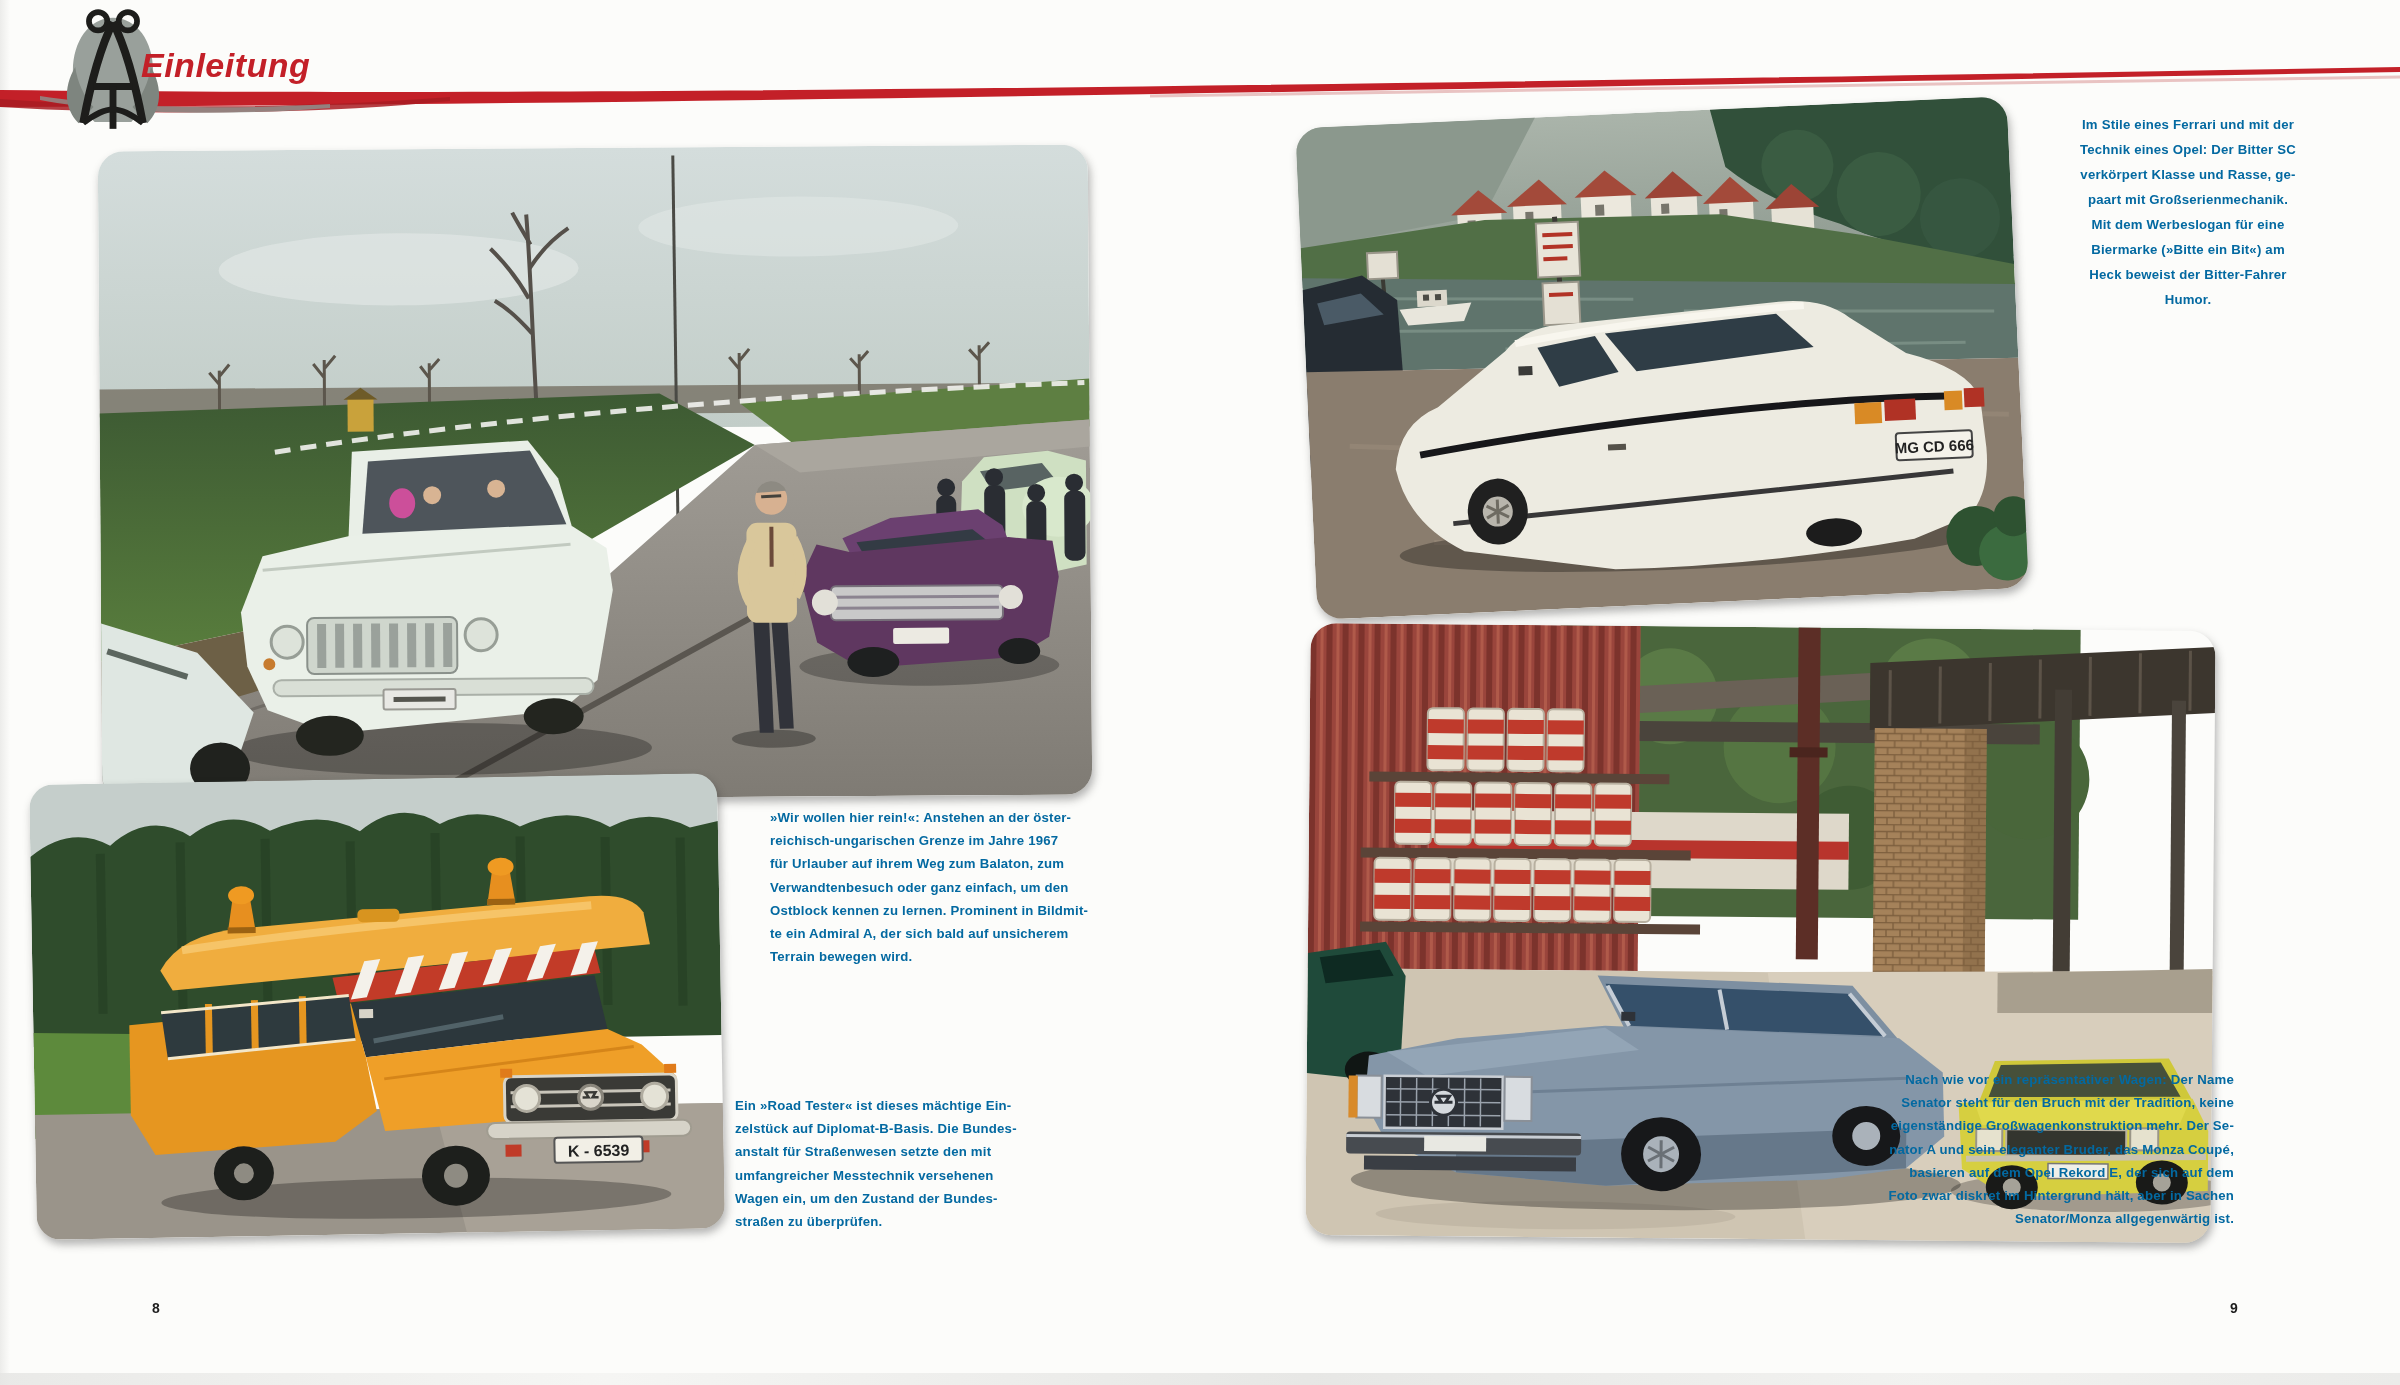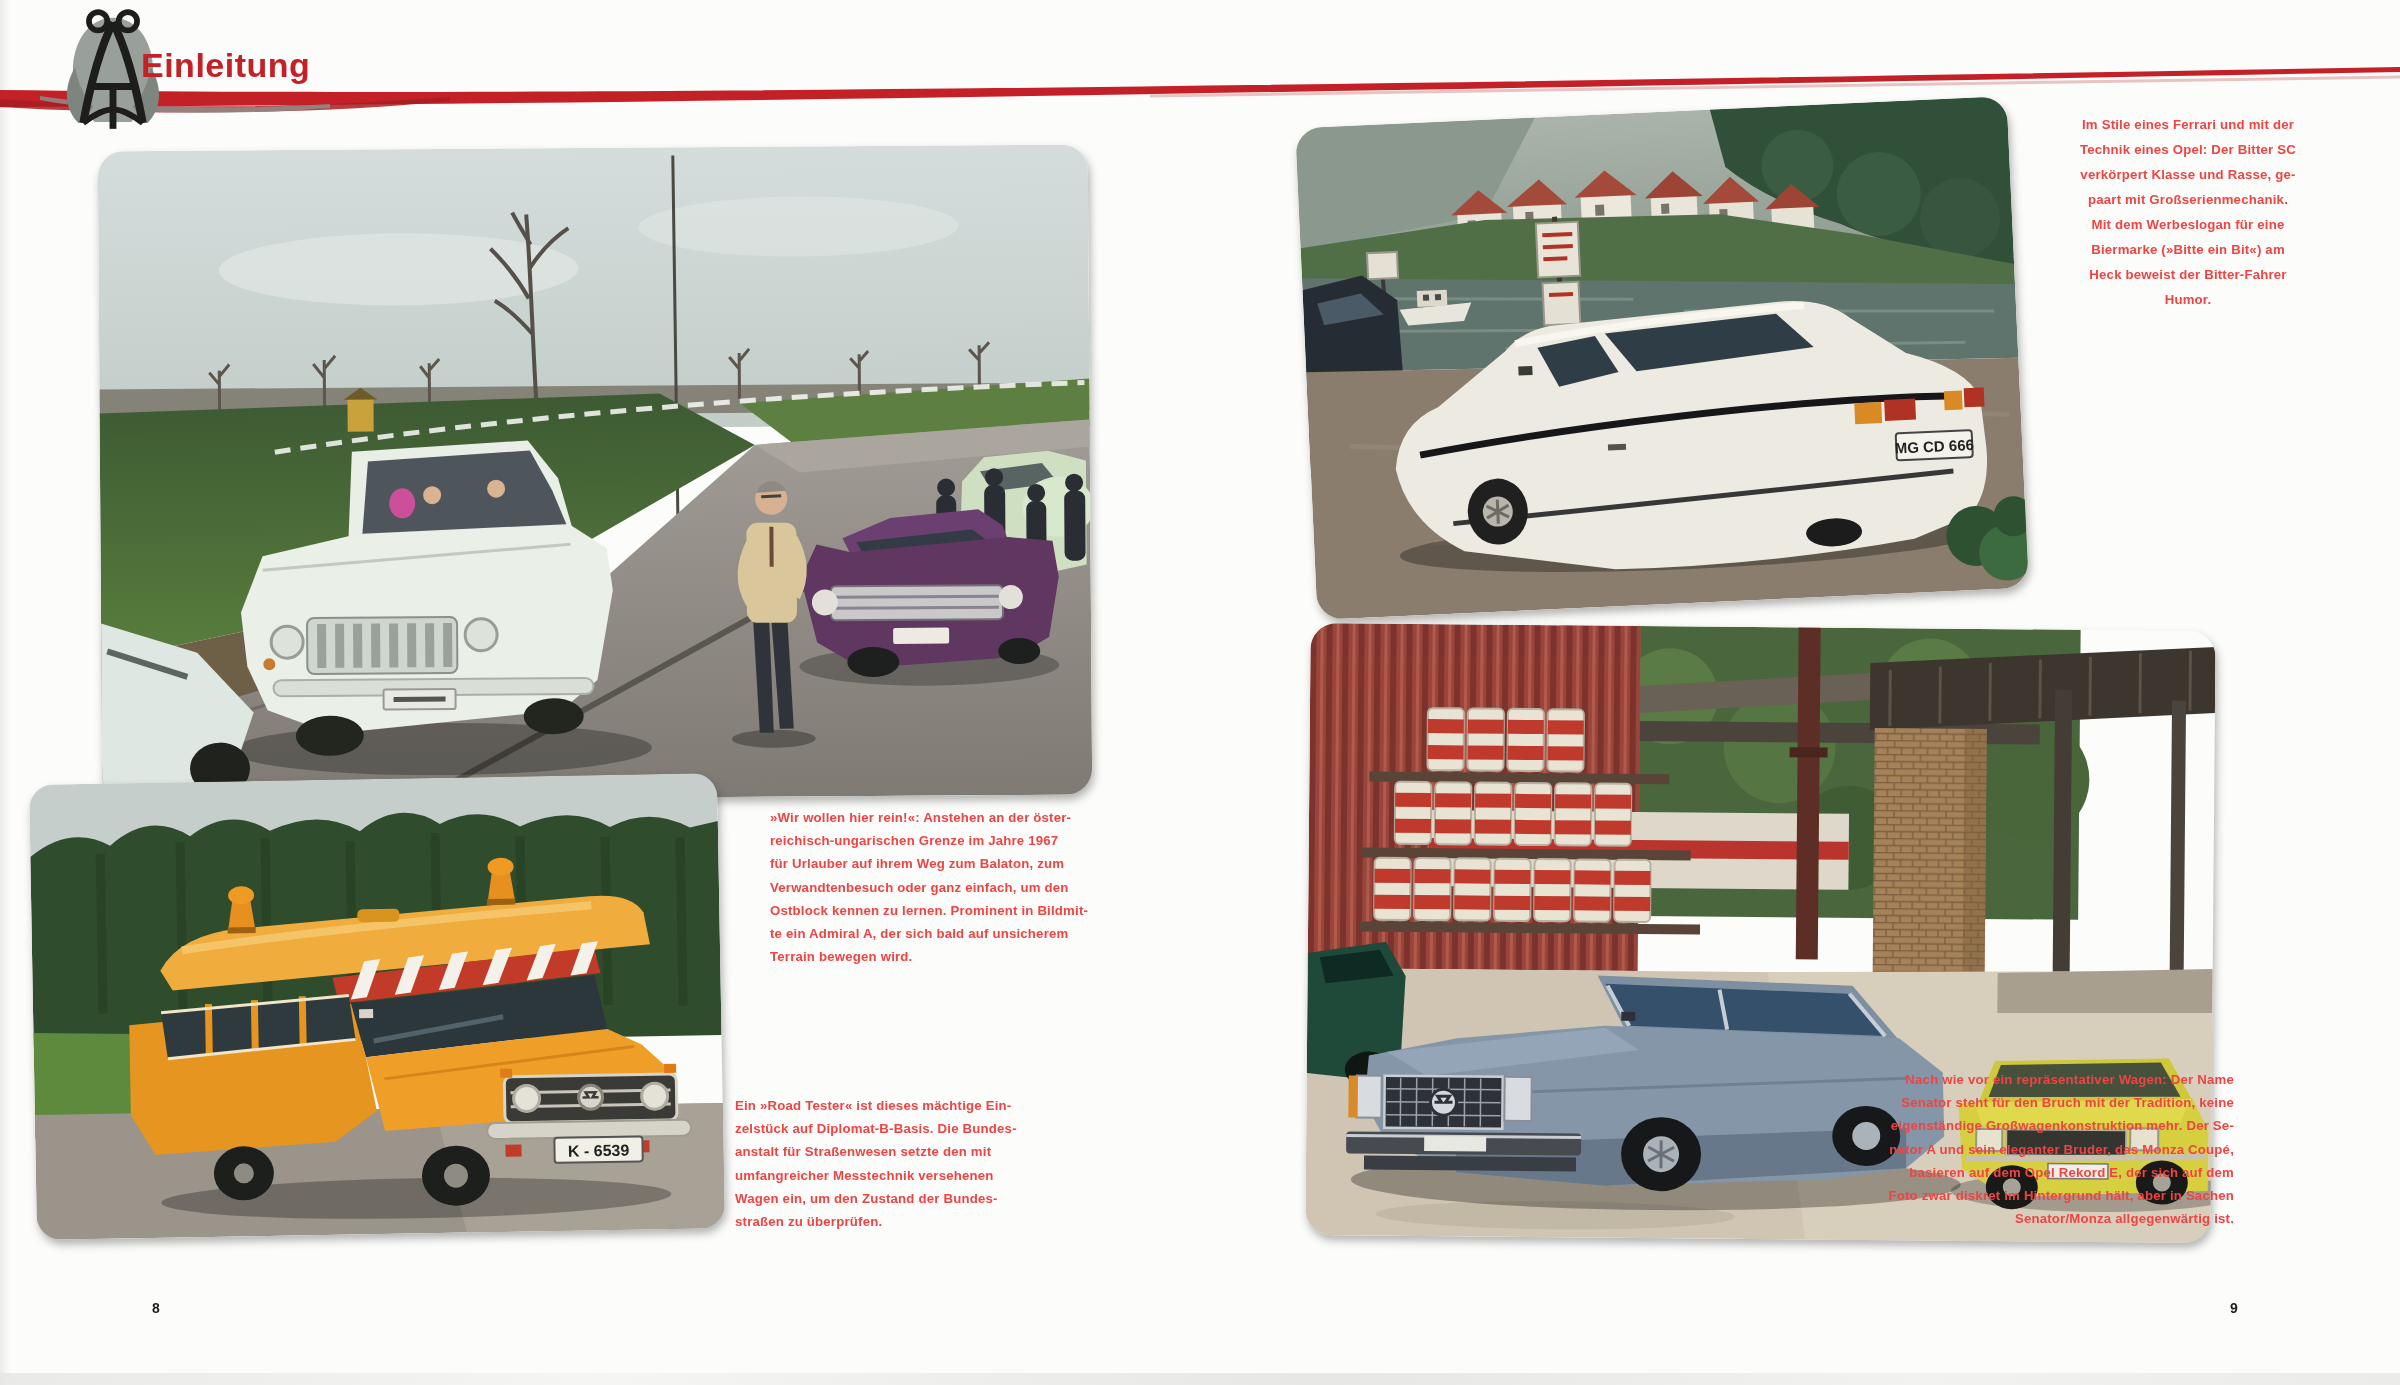--- a/index.html
+++ b/index.html
@@ -11,33 +11,33 @@
     content:"";position:absolute;left:0;bottom:0;width:100%;height:12px;
     background:linear-gradient(to right,#e6e6e4,#f4f4f2 25%,#e3e3e1 55%,#f0f0ee 80%,#e8e8e6);
     opacity:.85;
   }
   .page::before{ 
     content:"";position:absolute;left:0;top:0;width:10px;height:100%;
     background:linear-gradient(to right,#ececea,rgba(255,255,255,0));
   }
   .hdr-title{
     position:absolute;left:141px;top:46px;font-size:34px;font-weight:bold;
-    letter-spacing:.5px;color:#c32028;
+    letter-spacing:.5px;color:#c32028;font-style:italic;
   }
   .swoosh{position:absolute;left:0;top:0;width:2400px;height:150px;}
   .logo{position:absolute;left:54px;top:4px;width:118px;height:126px;}
   .photo{position:absolute;border-radius:26px;overflow:hidden;
     box-shadow:2px 5px 9px rgba(40,40,40,.35);}
   .photo svg{display:block;width:100%;height:100%;}
   #photo1{left:100px;top:148px;width:990px;height:650px;transform:rotate(-.4deg);}
   #photo2{left:33px;top:779px;width:688px;height:455px;transform:rotate(-1deg);z-index:3;border-radius:24px;}
   #photo3{left:1306px;top:112px;width:712px;height:492px;transform:rotate(-2.6deg);}
   #photo4{left:1308px;top:627px;width:905px;height:612px;transform:rotate(.5deg);}
   .caption{
-    position:absolute;font-weight:bold;color:#ef4444;white-space:pre-line;
+    position:absolute;font-weight:bold;color:#0369a1;white-space:pre-line;
     font-size:13.2px;line-height:23.2px;letter-spacing:.2px;z-index:5;
   }
   #cap-bitter{left:2032px;top:112px;width:312px;text-align:center;line-height:25px;}
   #cap-border{left:770px;top:806px;width:336px;}
   #cap-roadtester{left:735px;top:1094px;width:336px;}
   #cap-senator{left:1862px;top:1068px;width:372px;text-align:right;}
   .pagenum{position:absolute;font-size:14px;font-weight:bold;color:#1c1c1c;}
   #pn-left{left:152px;top:1300px;}
   #pn-right{left:2230px;top:1300px;}
 </style>

